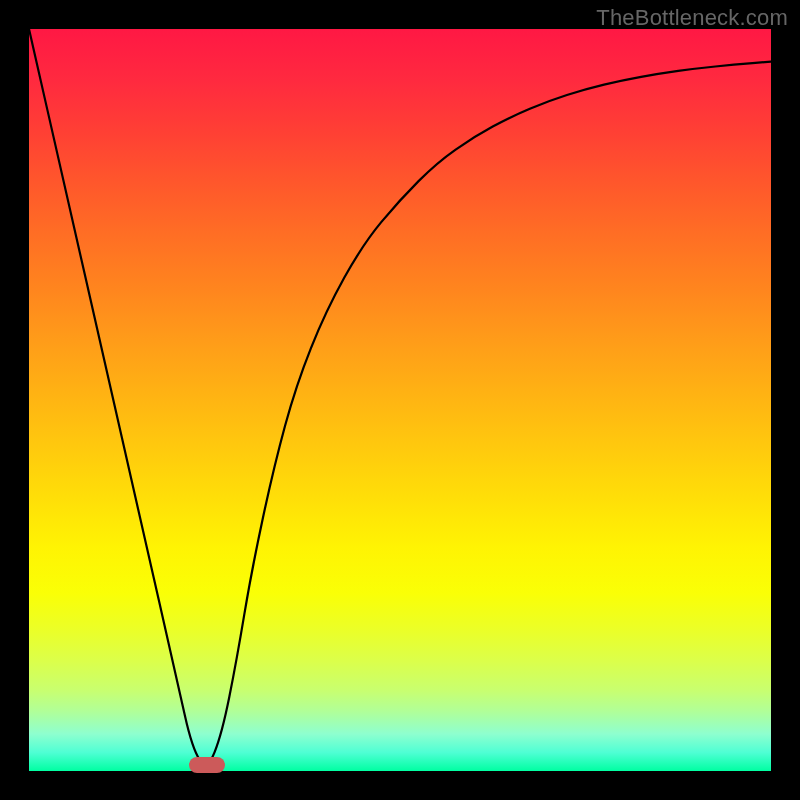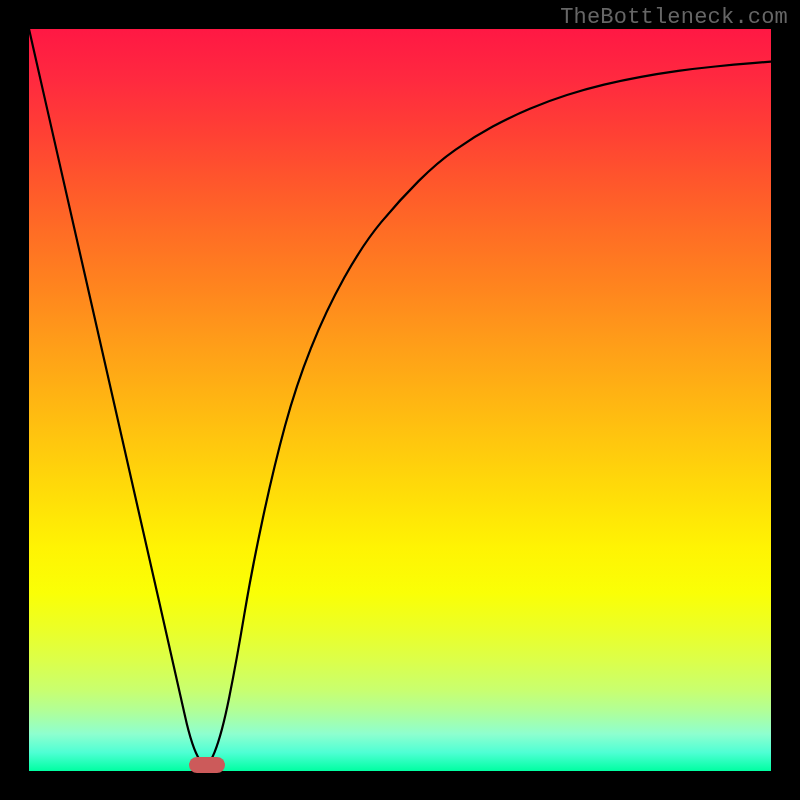--- a/index.html
+++ b/index.html
@@ -60,21 +60,21 @@
     transform: translate(-50%, -50%);
   }
   .watermark {
     position: absolute;
     top: 5px;
     right: 12px;
     color: #666;
     font-size: 22px;
     font-weight: 500;
     letter-spacing: 0.2px;
-    font-family: Liberation Mono, monospace;
+    font-family: Liberation Sans, sans-serif;
   }
 </style>
 </head>
 <body>
 
 <div class="frame">
   <div class="plot-area">
     <svg class="curve-svg" viewBox="0 0 742 742" preserveAspectRatio="none">
       <path id="curve-path" fill="none" stroke="#000" stroke-width="2.2" stroke-linecap="round" stroke-linejoin="round" d="M 0.00 0.00 Q 0.00 0.00 18.55 81.62 Q 37.10 163.24 55.65 244.86 Q 74.20 326.48 92.75 408.10 Q 111.30 489.72 129.85 571.34 Q 148.40 652.96 155.82 686.35 Q 163.24 719.74 170.66 730.87 Q 178.08 742.00 185.50 723.45 Q 192.92 704.90 200.34 667.80 Q 207.76 630.70 215.18 586.18 Q 222.60 541.66 233.73 489.72 Q 244.86 437.78 255.99 396.97 Q 267.12 356.16 281.96 319.06 Q 296.80 281.96 315.35 248.57 Q 333.90 215.18 352.45 192.92 Q 371.00 170.66 389.55 152.11 Q 408.10 133.56 426.65 120.58 Q 445.20 107.59 463.75 97.57 Q 482.30 87.56 500.85 79.76 Q 519.40 71.97 537.95 66.04 Q 556.50 60.10 575.05 55.65 Q 593.60 51.20 612.15 47.86 Q 630.70 44.52 649.25 41.92 Q 667.80 39.33 686.35 37.47 Q 704.90 35.62 723.45 34.13 T 742.00 32.65 "></path>
     </svg>

